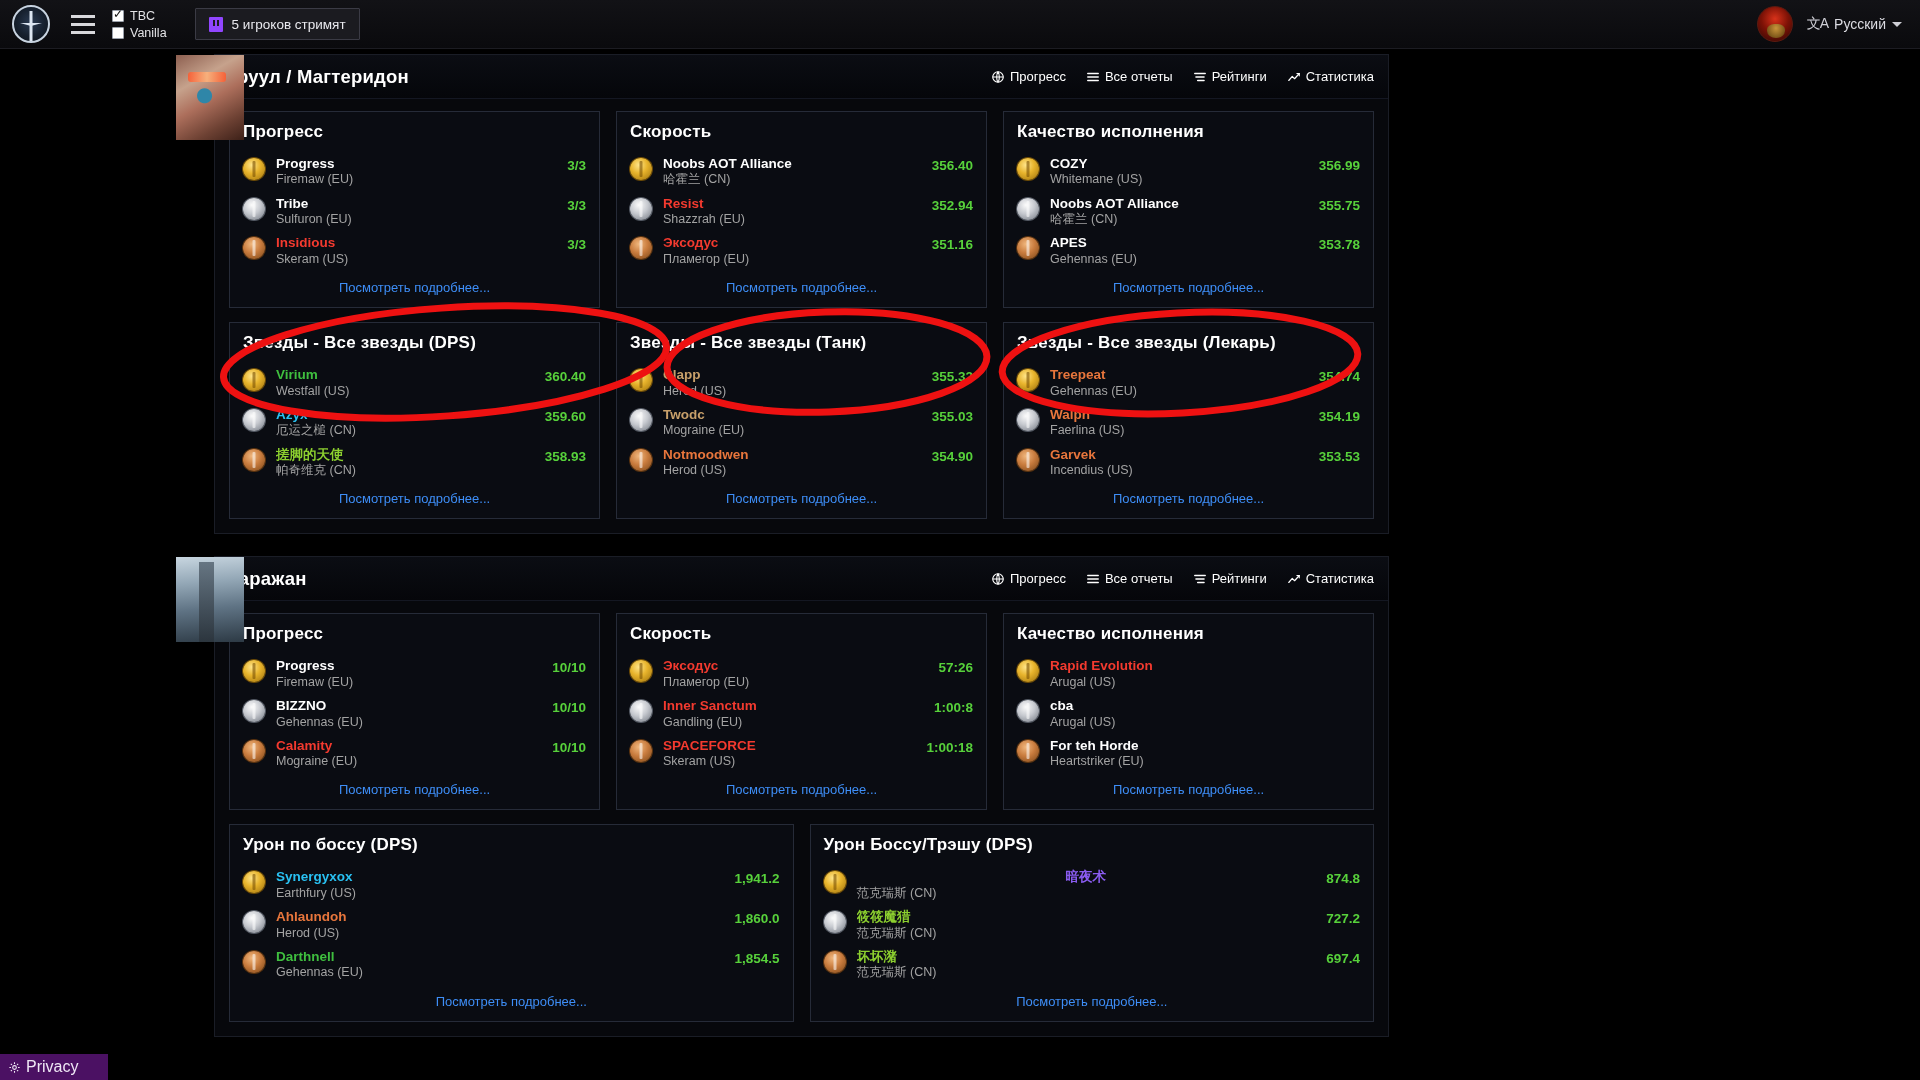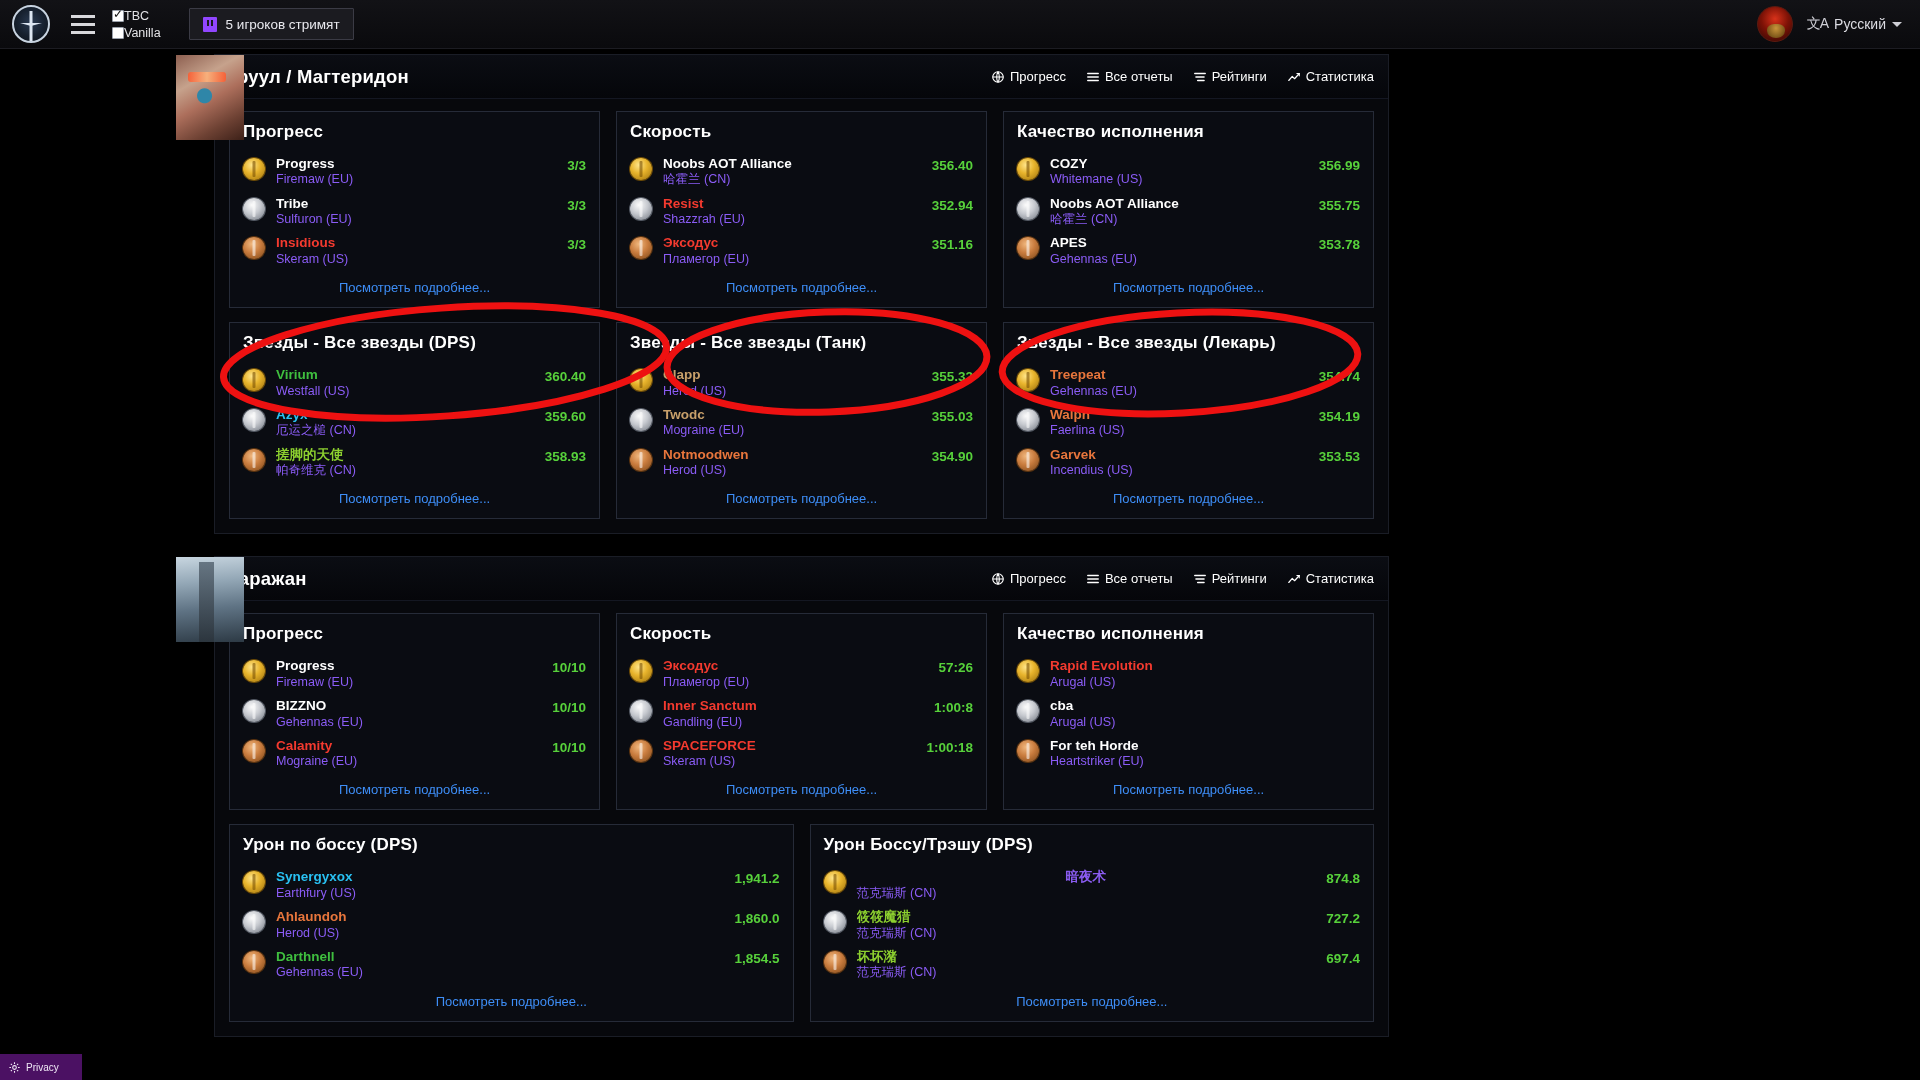--- a/index.html
+++ b/index.html
@@ -41,21 +41,21 @@
   .hamburger {
     width: 34px; margin-left: 4px; cursor: pointer;
     display: flex; flex-direction: column; gap: 5px; align-items: center;
   }
   .hamburger span { display:block; width: 24px; height: 3px; background: #d8d8dc; }
 
   .version-box {
     margin-left: 12px; display: flex; flex-direction: column; gap: 3px;
     font-size: 12.5px; color: #e3e3e6;
   }
-  .version-row { display: flex; align-items: center; gap: 0; cursor: pointer; }
+  .version-row { display: flex; align-items: center; gap: 6px; cursor: pointer; }
   .chk {
     width: 12px; height: 12px; border: 1px solid #9aa0ab; background: #fff;
     display: inline-block; position: relative; border-radius: 1px;
   }
   .chk.on:after {
     content: "✓"; position: absolute; left: 0px; top: -3px;
     font-size: 12px; color: #111; line-height: 13px;
   }
 
   .searchbar {
@@ -189,44 +189,44 @@
     background: radial-gradient(circle at 40% 32%, #f0b77e 0%, #c97c3e 45%, #7a4516 100%);
     box-shadow: 0 0 0 1px #5c340f;
   }
   .medal:after {
     content:""; position:absolute; left:50%; top:3px; transform:translateX(-50%);
     width: 3px; height: 16px; background: rgba(255,255,255,.55); border-radius: 1px;
   }
   .medal.gold:after { background: rgba(120,80,5,.6); }
   .rank-names { flex: 1; display: flex; flex-direction: column; line-height: 1.22; min-width: 0; }
   .rank-name { font-size: 13.5px; font-weight: bold; white-space: nowrap; overflow: hidden; text-overflow: ellipsis; cursor: pointer; }
-  .rank-realm { font-size: 12.5px; color: #8b5cf6; white-space: nowrap; }
+  .rank-realm { font-size: 12.5px; color: #a3a3a3; white-space: nowrap; }
   .rank-value { font-size: 13.5px; font-weight: bold; color: #57d13b; margin-top: 2px; white-space: nowrap; }
   .more-link {
     text-align: center; color: #3e8ef7; font-size: 13px; margin-top: 8px; cursor: pointer;
   }
 
   
   .c-blue   { color: #ffffff; }
   .c-red    { color: #f33a2f; }
   .c-green  { color: #3fbf3f; }
   .c-cyan   { color: #29c1f2; }
   .c-orange { color: #e8763c; }
   .c-tan    { color: #c8a06a; }
   .c-purple { color: #8a5cf0; text-align: center; }
   .c-lgreen { color: #8ccf2f; }
 
   
   .annot { position: absolute; left: 0; top: 0; width: 1920px; height: 1080px; pointer-events: none; z-index: 40; }
 
   
   .privacy {
-    position: absolute; left: 0; bottom: 0; width: 82px; height: 26px;
+    position: absolute; left: 0; bottom: 0; width: 108px; height: 26px;
     background: #4b1163; display: flex; align-items: center; gap: 5px;
-    padding-left: 8px; color: #efe7f5; font-size: 10px; z-index: 35; cursor: pointer;
+    padding-left: 8px; color: #efe7f5; font-size: 16px; z-index: 35; cursor: pointer;
   }
 </style>
 </head>
 <body>
 
 <div class="topnav">
   <div class="logo-wrap">
     <div class="logo"></div>
   </div>
   <div class="hamburger">

